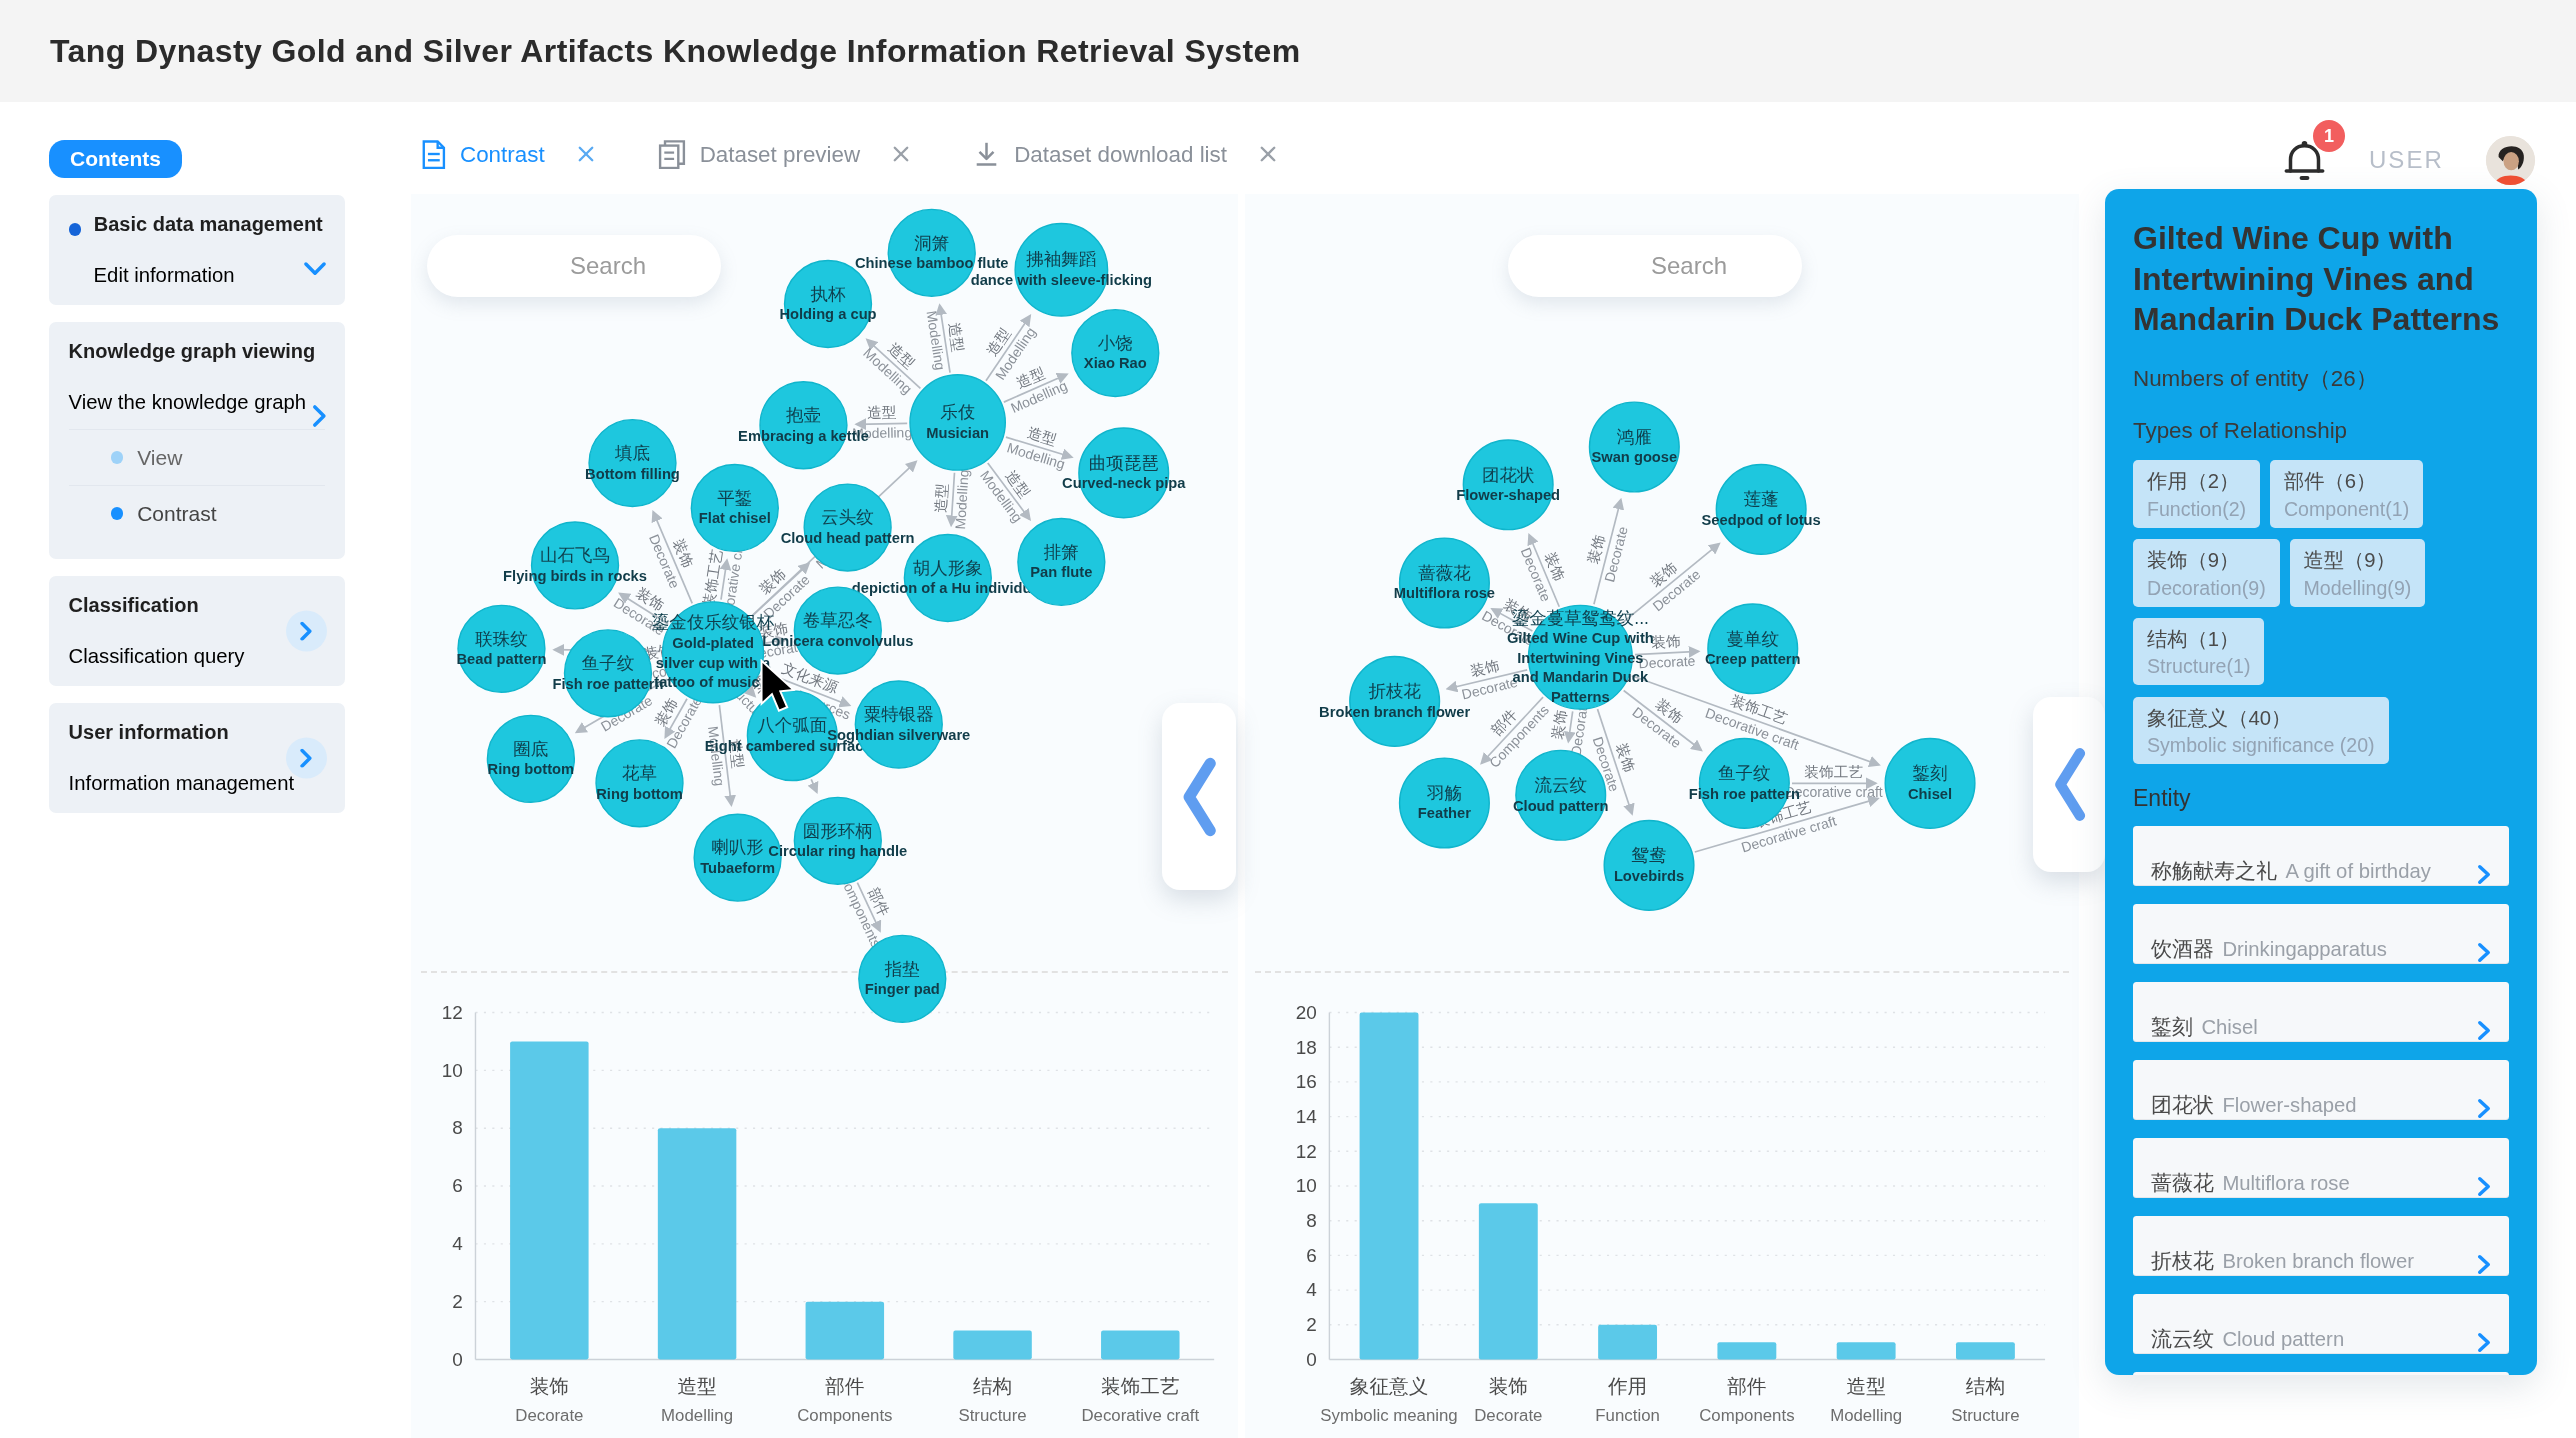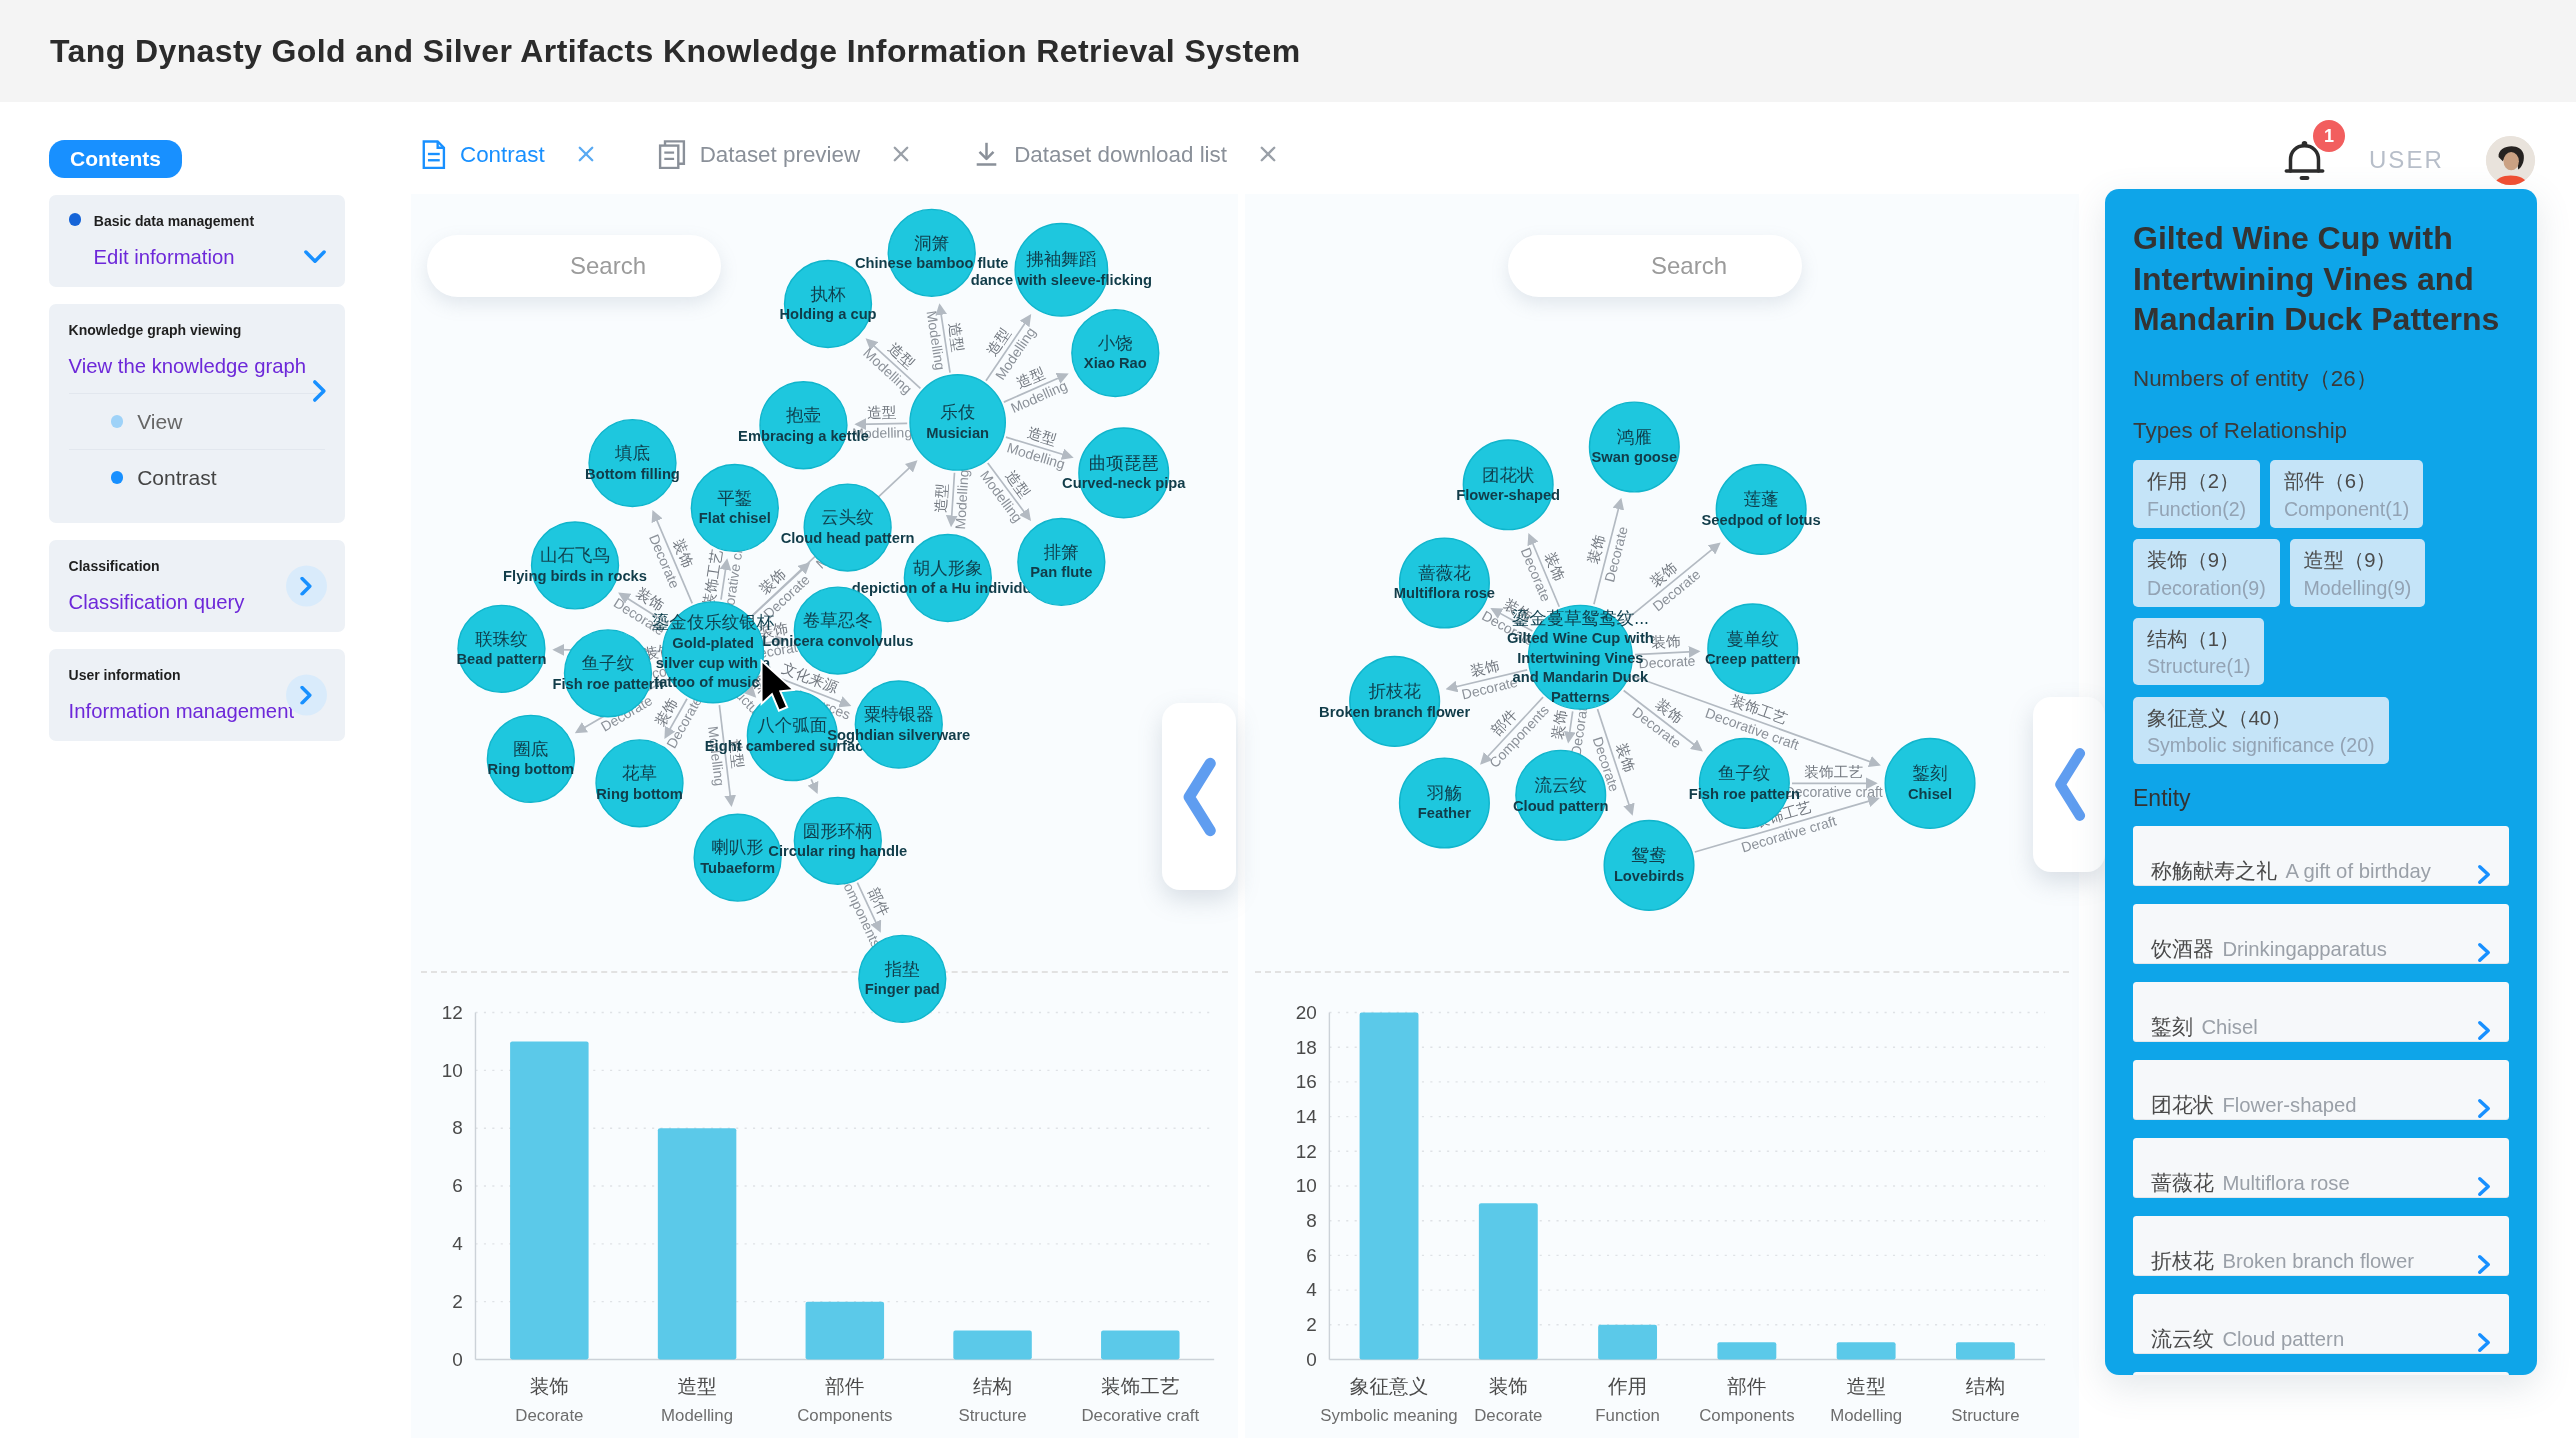--- a/index.html
+++ b/index.html
@@ -15,22 +15,22 @@
   .bell-wrap{position:relative;width:45px;height:49px;}
   .badge{position:absolute;right:-18px;top:-15.4px;min-width:32px;height:32px;border-radius:16px;
          background:#f25e5e;color:#fff;font-size:18px;font-weight:700;display:flex;align-items:center;justify-content:center;}
   .user-label{font-size:24px;color:#b7bec9;letter-spacing:2.1px;}
   .avatar{width:49px;height:49px;border-radius:50%;overflow:hidden;background:#e9e3dc;}
   
   .sidebar{position:absolute;left:49px;top:140px;width:296px;}
   .contents-btn{display:inline-block;background:#1890ff;color:#fff;font-size:21px;font-weight:700;
                 padding:7px 21px;border-radius:15.4px;border:none;cursor:pointer;}
   .side-card{background:#edf1f6;border-radius:7px;margin-top:17px;padding:18px 19.6px;position:relative;}
-  .side-title{font-size:14px;font-weight:700;color:#1f1f1f;display:flex;align-items:flex-start;gap:12.6px;}
-  .side-sub{font-size:20.3px;color:#6d28d9;margin-top:17px;}
+  .side-title{font-size:20px;font-weight:700;color:#1f1f1f;display:flex;align-items:flex-end;gap:12.6px;}
+  .side-sub{font-size:20.3px;color:#000000;margin-top:28px;}
   .dot{width:12.6px;height:12.6px;border-radius:50%;display:inline-block;flex:0 0 auto;}
   .chev-abs{position:absolute;right:18px;top:50%;transform:translateY(-50%);}
   .chev-circle{width:41px;height:41px;border-radius:50%;background:#d9ebfb;display:flex;align-items:center;justify-content:center;}
   .sub-rows{margin-top:15.4px;border-top:1.4px solid #e2e7ee;}
   .sub-row{display:flex;align-items:center;gap:14px;padding:15.4px 7px 15.4px 42px;border-bottom:1.4px solid #e2e7ee;font-size:21px;color:#666;cursor:pointer;}
   .sub-row:last-child{border-bottom:none;}
   .sub-row.active{color:#444;}
   
   .tabs{position:absolute;left:421px;top:140px;display:flex;align-items:center;gap:63px;z-index:5;}
   .tab{display:flex;align-items:center;gap:14px;cursor:pointer;}

